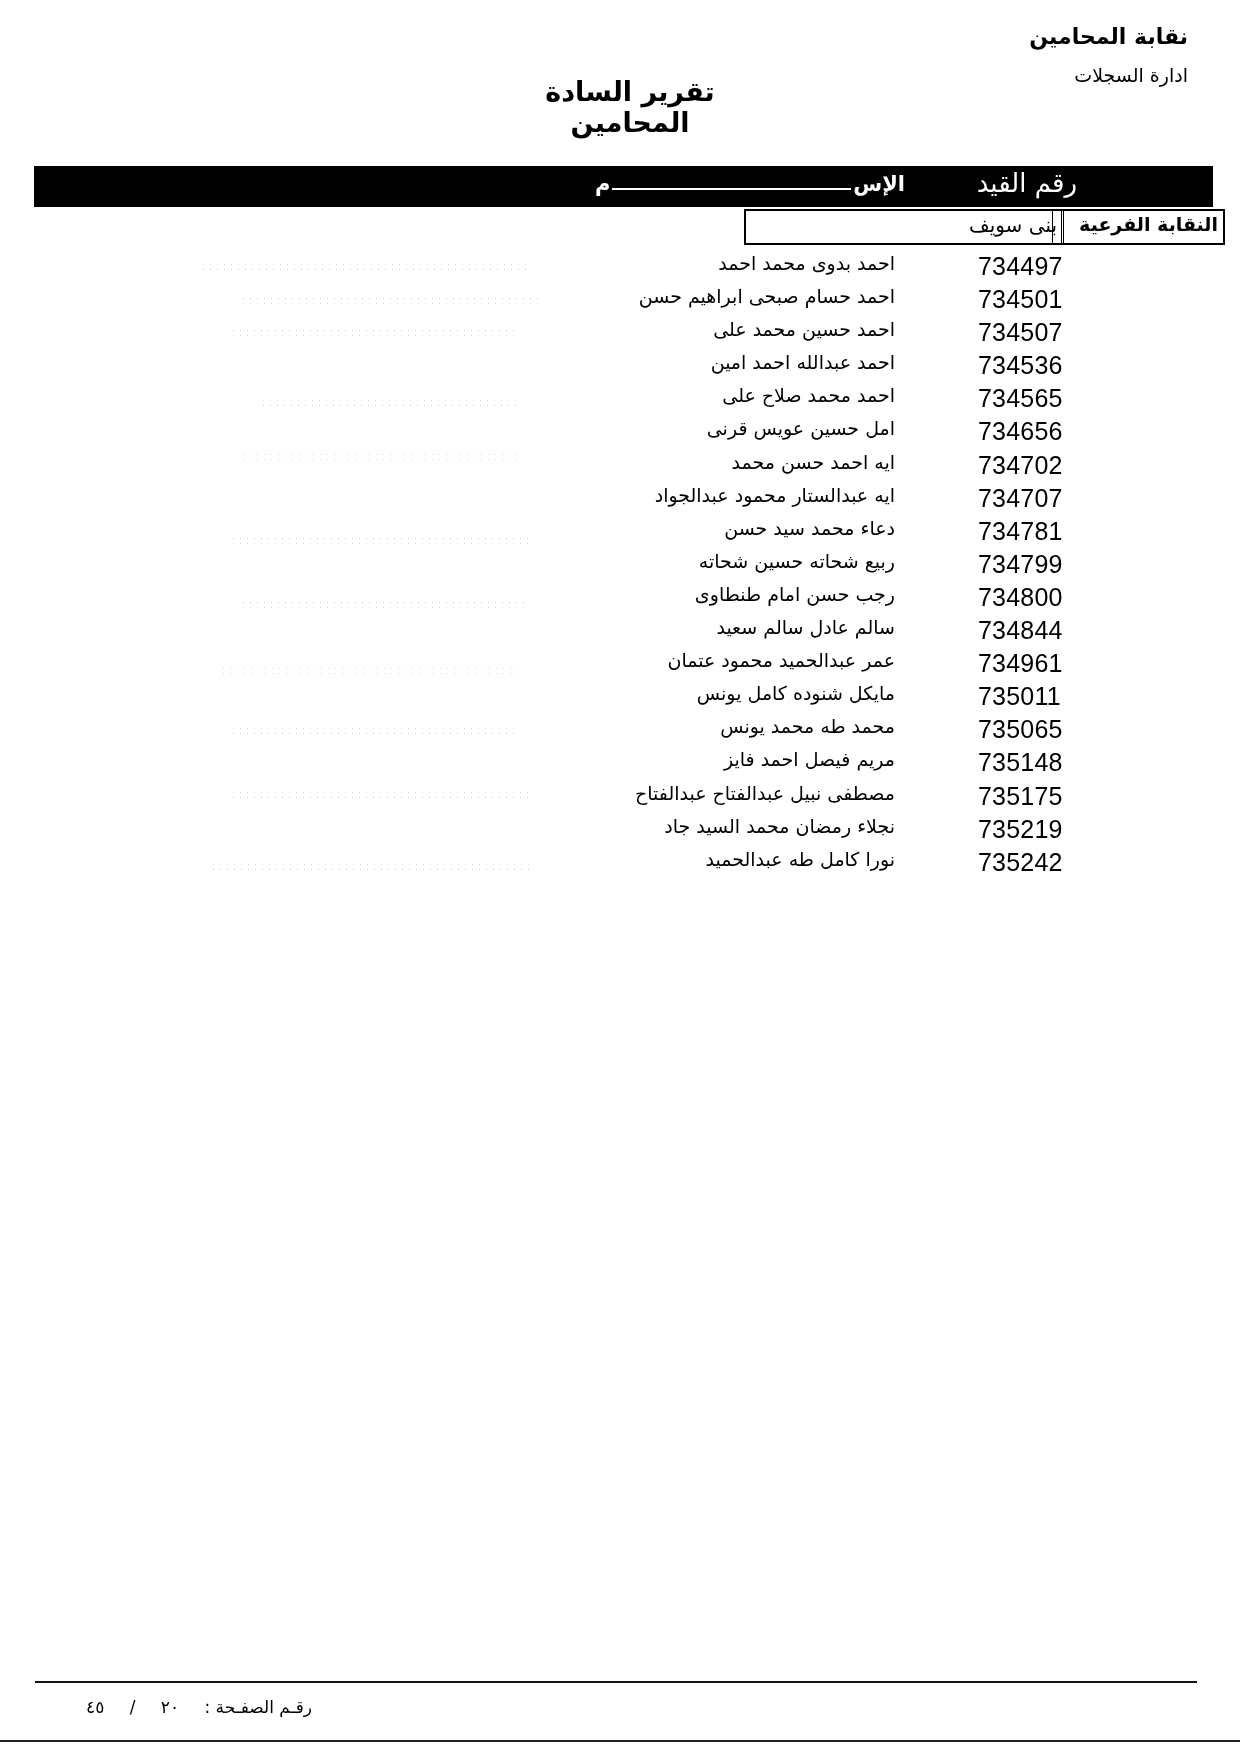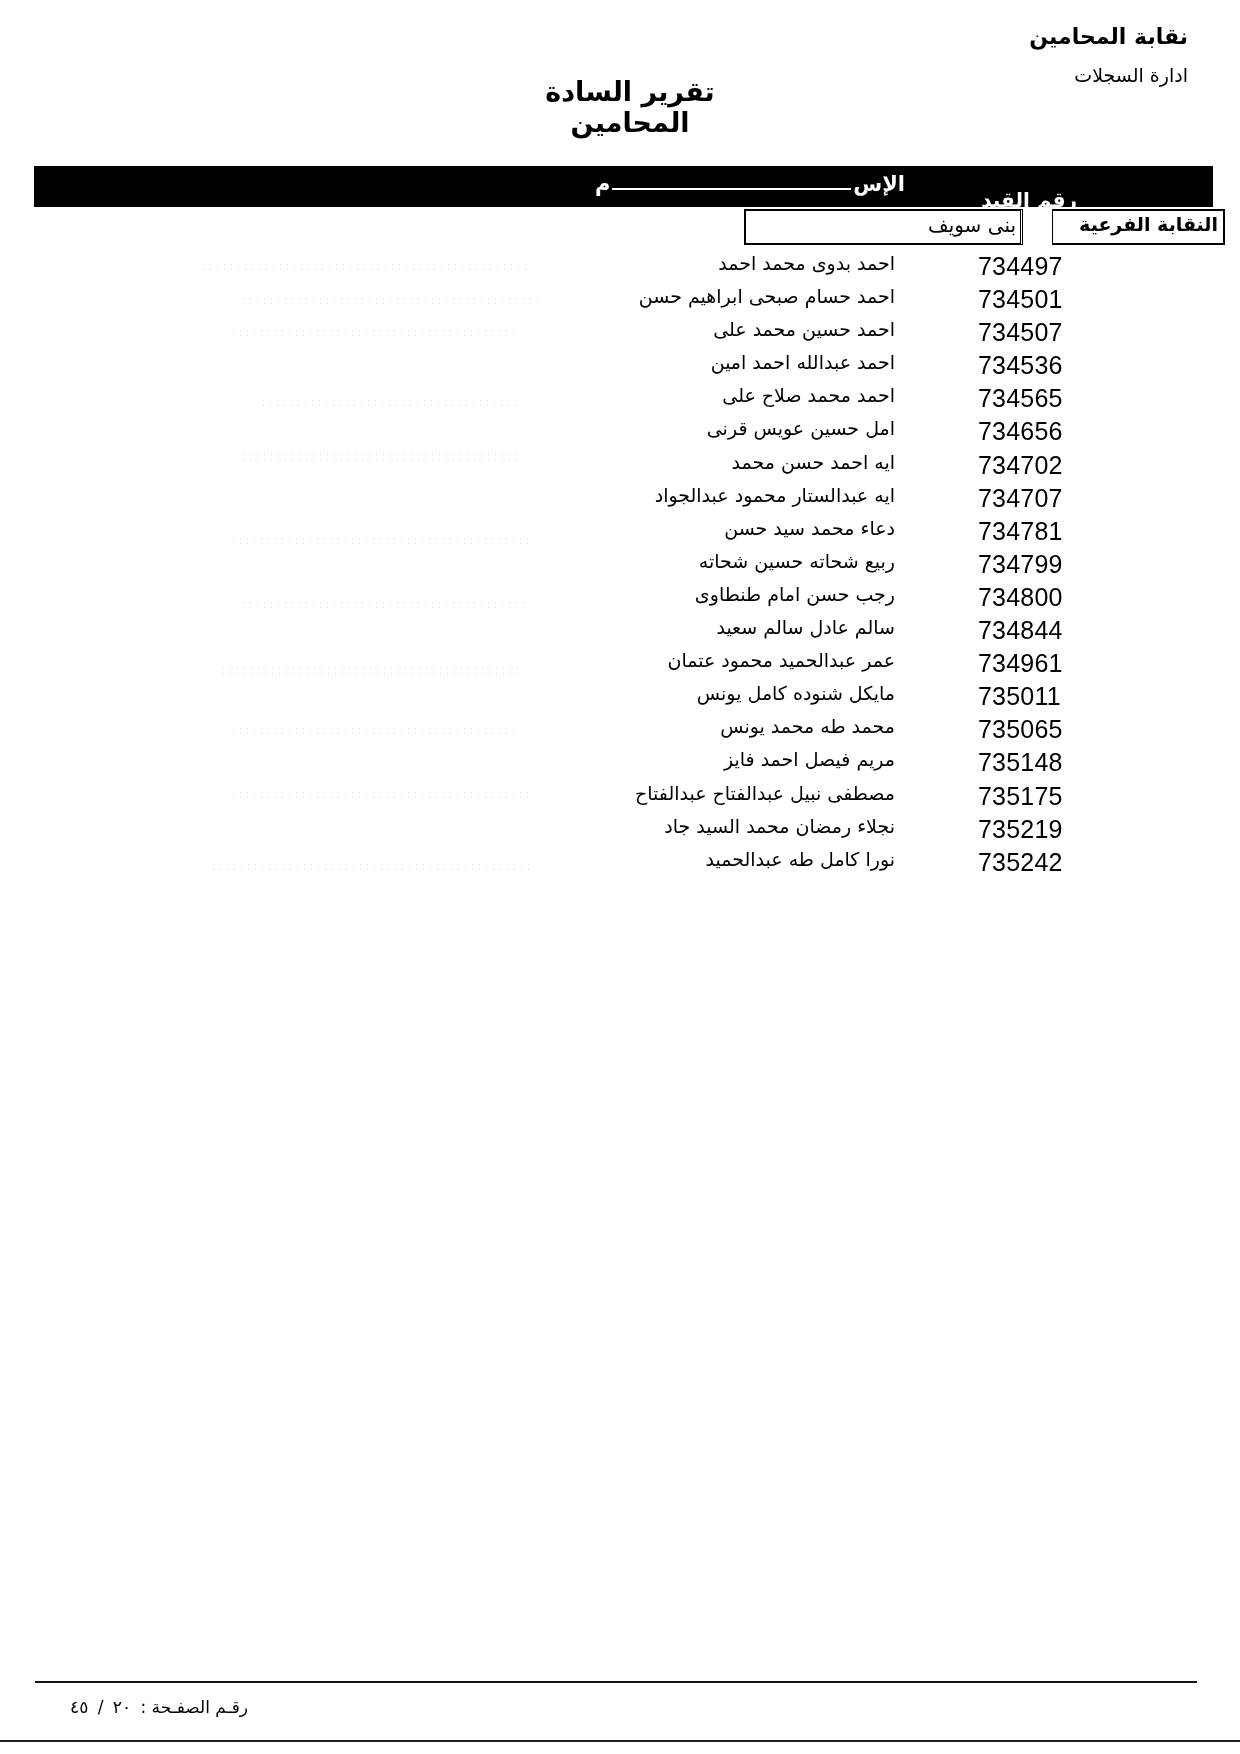--- a/index.html
+++ b/index.html
@@ -61,23 +61,23 @@
     .col-header {
       position: absolute;
       left: 34px; top: 166px;
       width: 1179px; height: 41px;
       background: #000;
       color: #fff;
       direction: rtl;
     }
     .col-header .hdr-reg {
       position: absolute;
-      right: 136px; top: 22px;
-      font-weight: bold;
-      font-size: 20px;
+      right: 136px; top: 2px;
+      font-weight: normal;
+      font-size: 26px;
     }
     .col-header .hdr-name {
       position: absolute;
       right: 308px; top: 6px;
       width: 310px;
       font-weight: bold;
       font-size: 21px;
       display: flex;
       align-items: baseline;
       justify-content: space-between;
@@ -101,21 +101,21 @@
       box-sizing: border-box;
       direction: rtl;
       text-align: right;
       padding: 2px 5px 0 0;
       font-weight: bold;
       font-size: 19px;
     }
     .branch-value {
       position: absolute;
       left: 744px; top: 209px;
-      width: 279px; height: 36px;
+      width: 320px; height: 36px;
       border: 2px solid #000;
       border-right: 3px double #000;
       box-sizing: border-box;
       direction: rtl;
       text-align: right;
       padding: 2px 4px 0 0;
       font-size: 20px;
     }
 
     
@@ -168,21 +168,21 @@
       background: #111;
     }
     .footer-text {
       position: absolute;
       left: 66px; top: 1697px;
       direction: rtl;
       font-family: "DejaVu Sans", sans-serif;
       font-size: 17px;
       white-space: nowrap;
     }
-    .footer-text span { margin-left: 4px; }
+    .footer-text span { margin-left: 20px; }
     .bottom-line {
       position: absolute;
       left: 0; top: 1740px;
       width: 1240px; height: 2px;
       background: #222;
     }
   </style>
 </head>
 <body>
 

